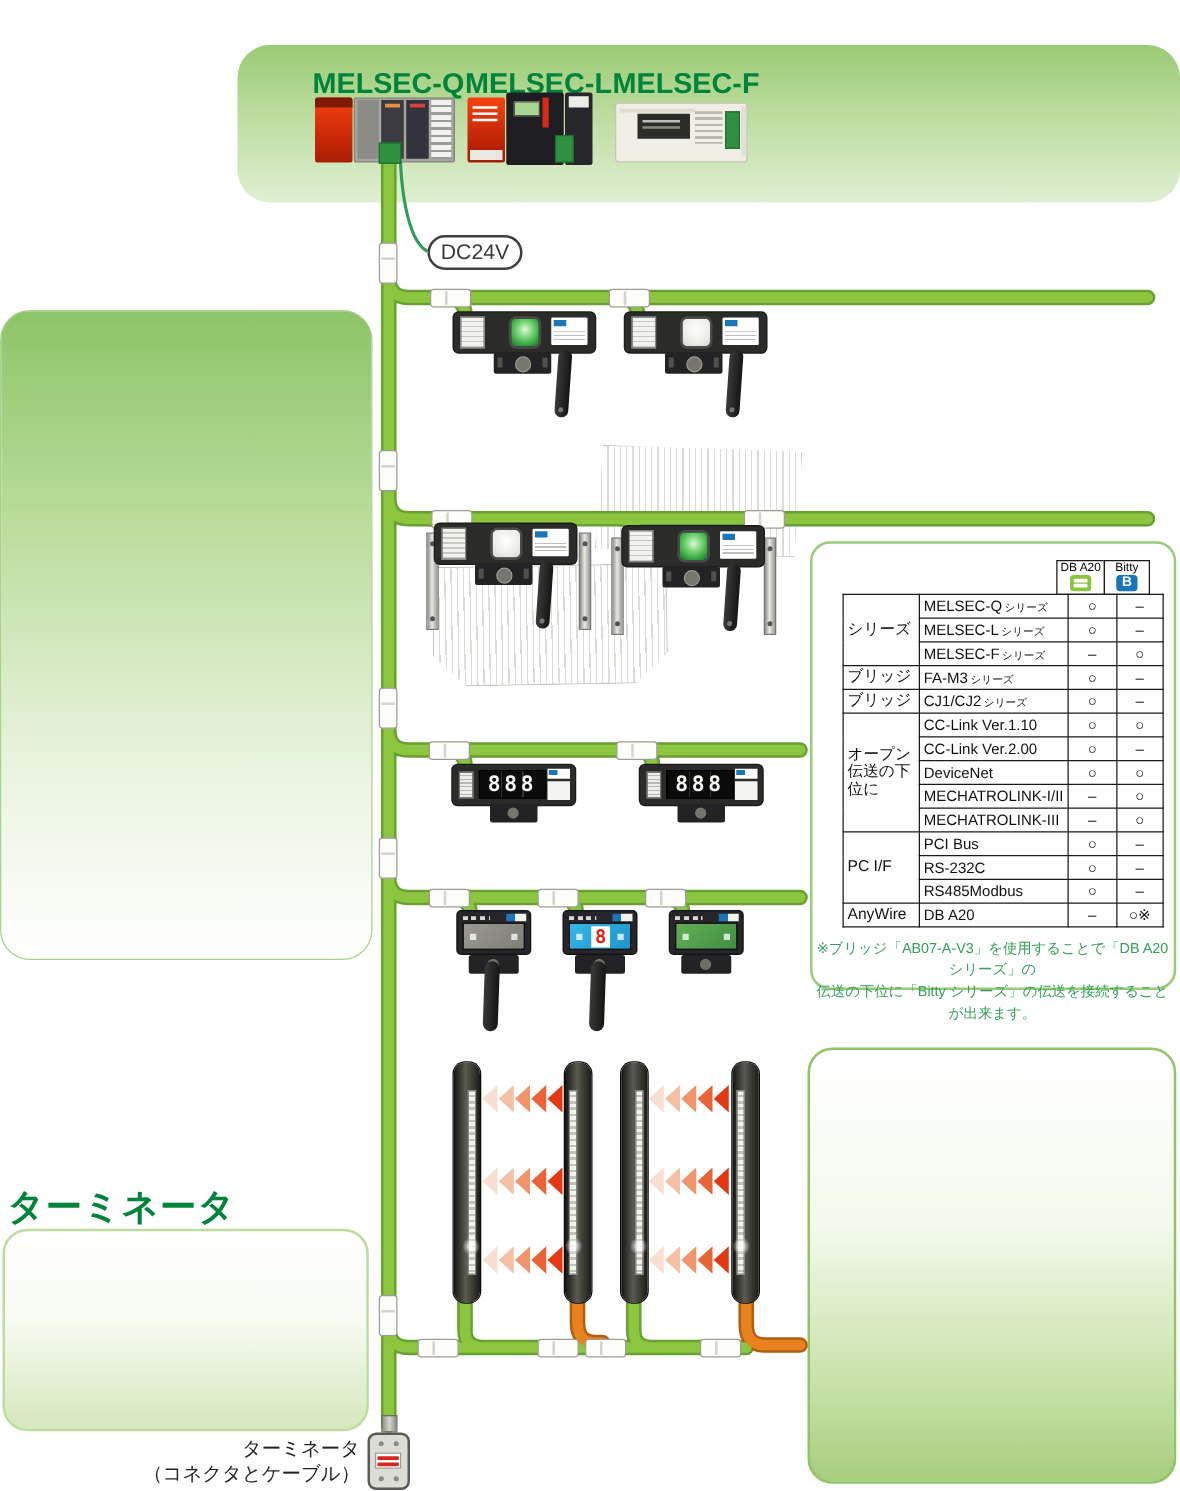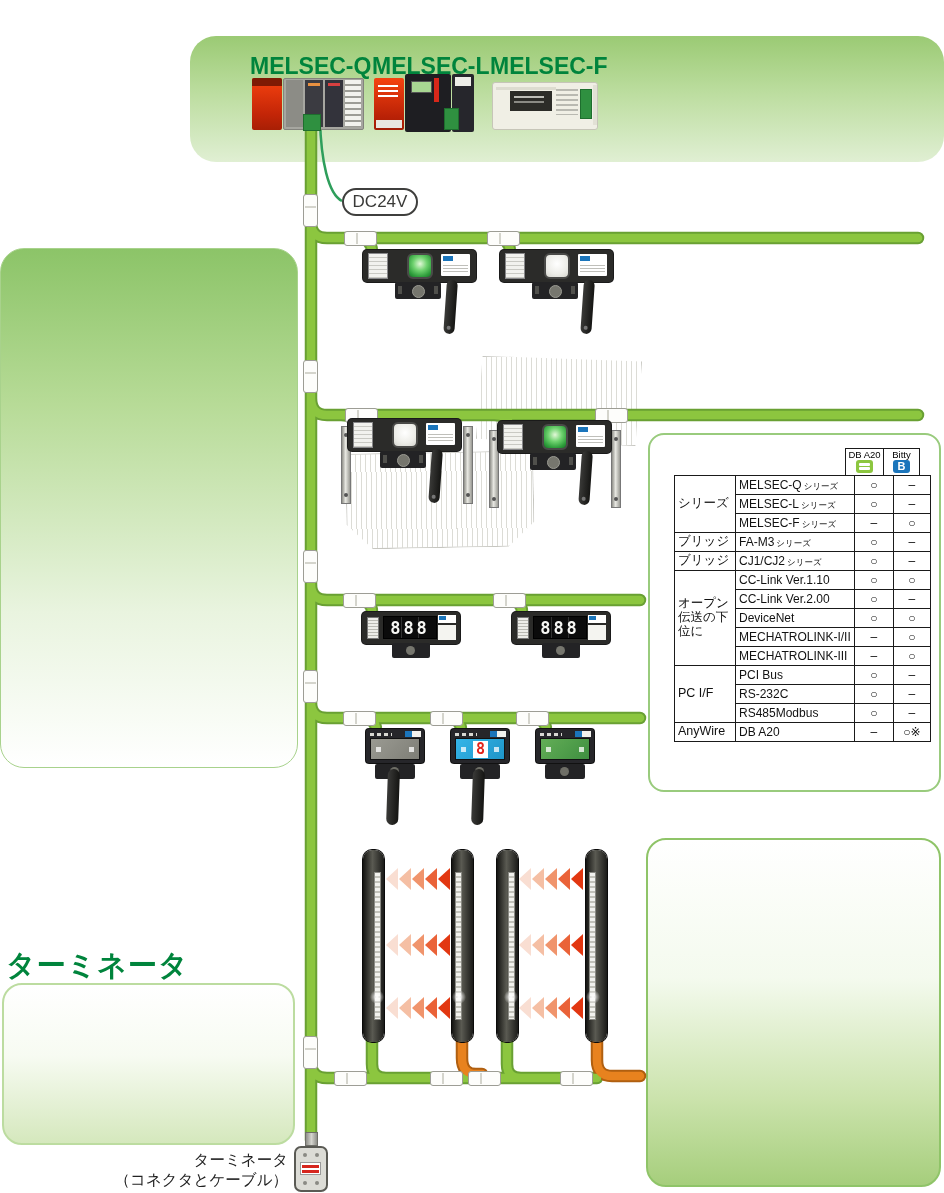--- a/index.html
+++ b/index.html
@@ -240,20 +240,24 @@
           <td class="td-mk">–</td>
         </tr>
         <tr>
           <td class="td-group" rowspan="1">AnyWire</td>
           <td class="td-item"><span>DB A20</span></td>
           <td class="td-mk">–</td>
           <td class="td-mk">○※</td>
         </tr>
       </tbody>
   </table>
+  <div class="note">
+    <span>※ブリッジ「AB07-A-V3」を使用することで「DB A20 シリーズ」の</span><br>
+    <span>伝送の下位に「Bitty シリーズ」の伝送を接続することが出来ます。</span>
+  </div>
 
   <div style="position:absolute;left:305px;top:1132px;width:13px;height:14px;background:linear-gradient(90deg,#8F8F89,#D5D5CF,#8F8F89);border:1px solid #6E6E68;z-index:4;box-sizing:border-box"></div>
   <div style="position:absolute;left:294px;top:1146px;width:34px;height:46px;background:#DCDCD6;border:2px solid #5A5A54;border-radius:7px;z-index:4;box-sizing:border-box">
     <div style="position:absolute;left:7px;top:5px;width:4px;height:4px;border-radius:50%;background:#8A8A84;box-shadow:12px 0 0 #8A8A84"></div>
     <div style="position:absolute;left:4px;top:14px;width:21px;height:13px;background:#fff;border:1px solid #999;box-sizing:border-box">
       <div style="position:absolute;left:1px;top:2px;right:1px;height:3px;background:#D6261E"></div>
       <div style="position:absolute;left:1px;top:7px;right:1px;height:3px;background:#D6261E"></div>
     </div>
     <div style="position:absolute;left:7px;top:33px;width:4px;height:4px;border-radius:50%;background:#8A8A84;box-shadow:12px 0 0 #8A8A84"></div>
   </div>

